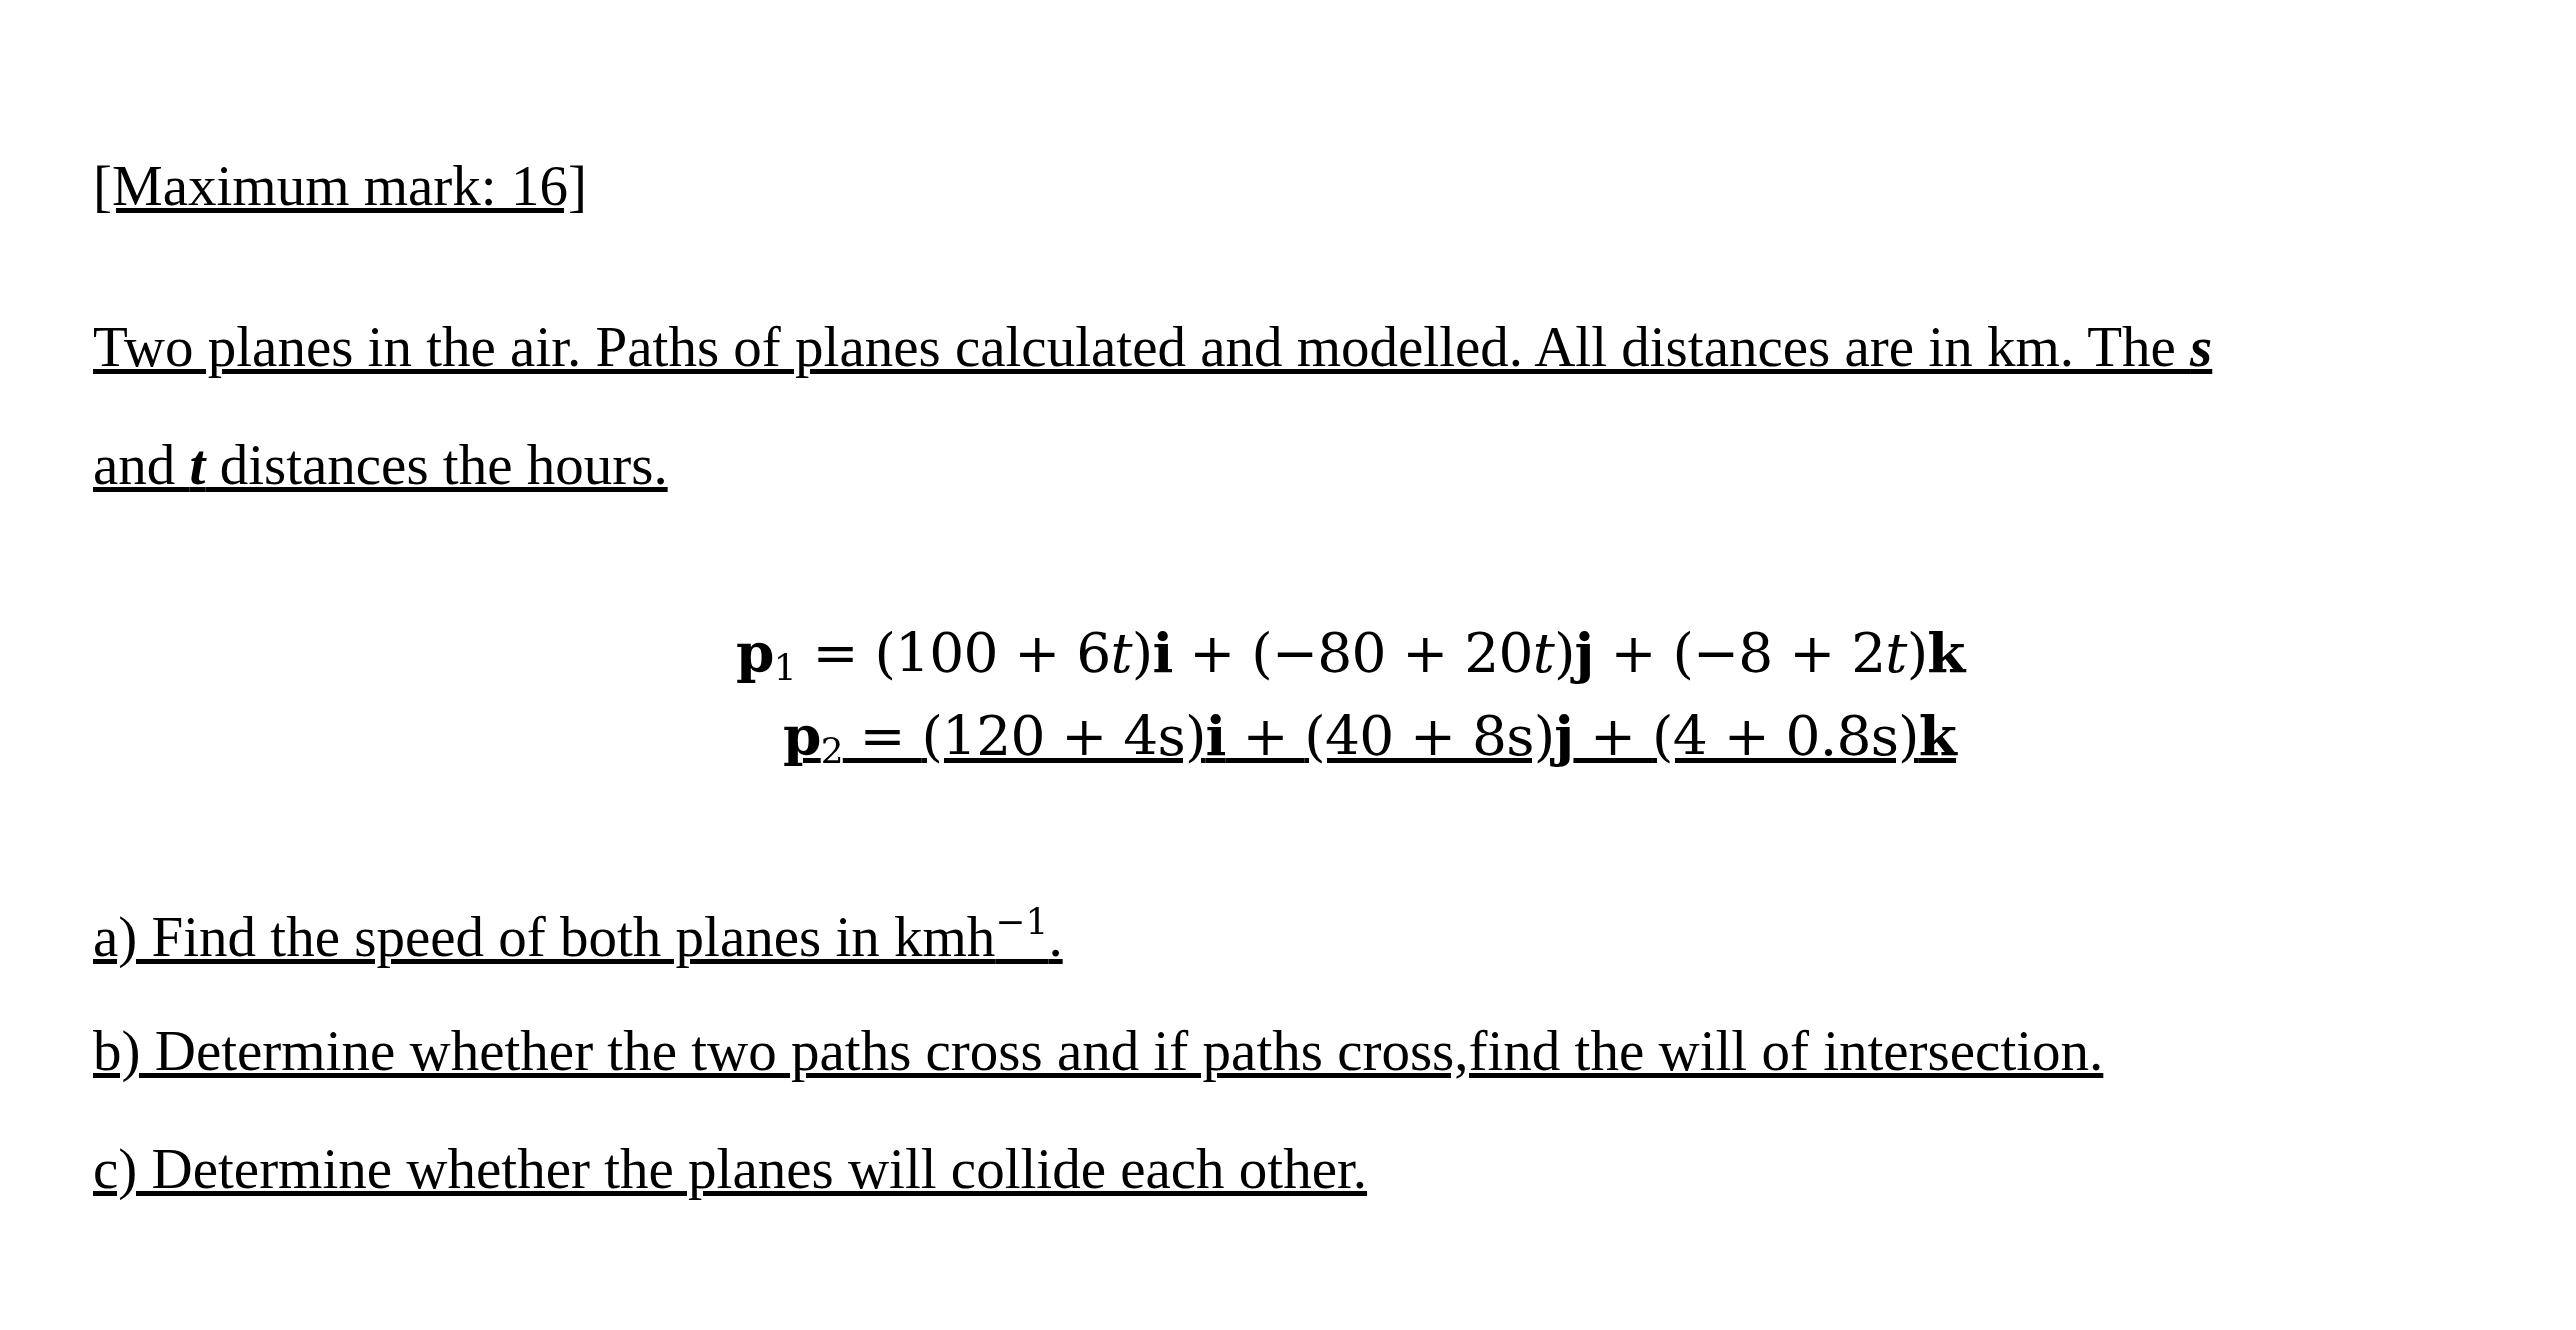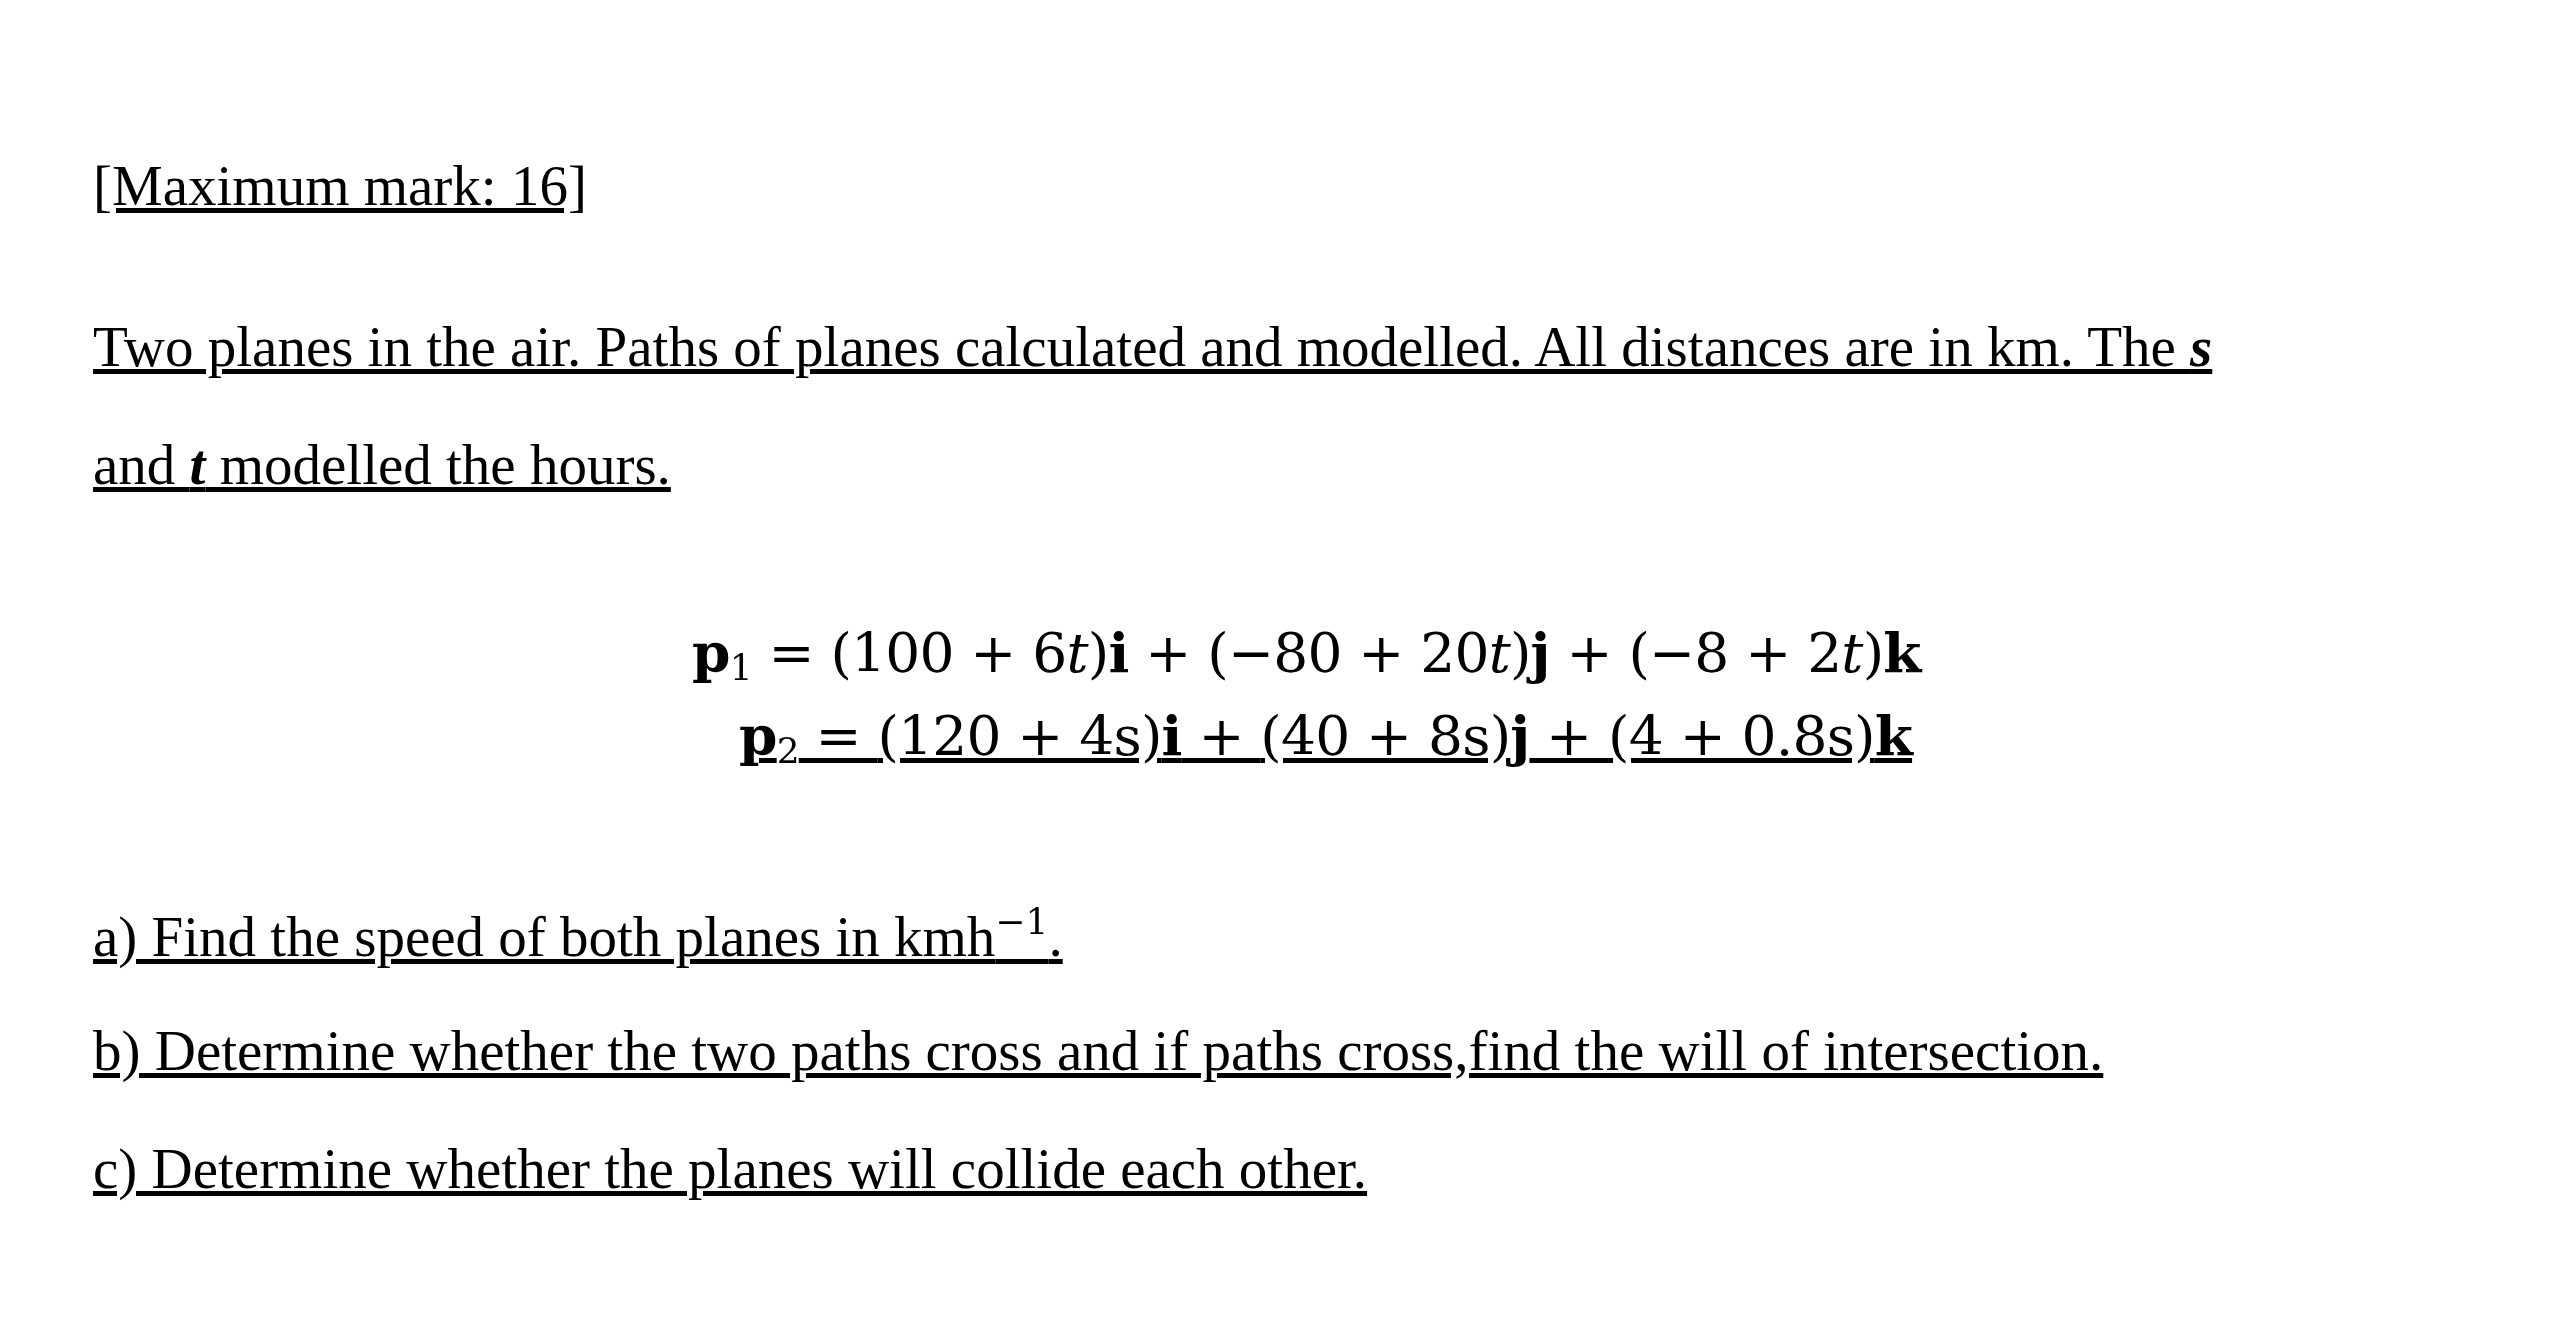--- a/index.html
+++ b/index.html
@@ -35,20 +35,21 @@
     font-style: italic;
   }
 
   .eq {
     position: absolute;
     white-space: nowrap;
     font-family: "DejaVu Serif", "Liberation Serif", serif;
     font-size: 55px;
     line-height: 1;
     letter-spacing: -0.8px;
+    margin-left: 44px;
   }
   .eq1 { top: 625px; left: 692px; }
   .eq2 { top: 708px; left: 739px; text-decoration: underline; }
   .eq .vec { font-weight: bold; }
   .eq .it { font-style: italic; }
   .eq sub {
     font-size: 36px;
     font-weight: normal;
     vertical-align: -7.9px;
     line-height: 0;
@@ -60,21 +61,21 @@
     line-height: 0;
   }
 </style>
 </head>
 <body>
 
 <div class="line max-mark">[Maximum mark: 16]</div>
 
 <div class="line para1"><span>Two planes in the air. Paths of planes calculated and modelled. All distances are in km. The </span><span class="bi">s</span></div>
 
-<div class="line para2"><span>and </span><span class="bi">t</span><span> modelled the hours.</span></div>
+<div class="line para2"><span>and </span><span class="bi">t</span><span> distances the hours.</span></div>
 
 <div class="eq eq1"><span class="vec"><span>p</span><sub>1</sub></span><span> = </span><span>(100 + 6</span><span class="it">t</span><span>)</span><span class="vec">i</span><span> + </span><span>(−80 + 20</span><span class="it">t</span><span>)</span><span class="vec">j</span><span> + </span><span>(−8 + 2</span><span class="it">t</span><span>)</span><span class="vec">k</span></div>
 
 <div class="eq eq2"><span class="vec"><span>p</span><sub>2</sub></span><span> = </span><span>(120 + 4s)</span><span class="vec">i</span><span> + </span><span>(40 + 8s)</span><span class="vec">j</span><span> + </span><span>(4 + 0.8s)</span><span class="vec">k</span></div>
 
 <div class="line qa"><span>a) Find the speed of both planes in kmh</span><span class="sup">−1</span><span>.</span></div>
 
 <div class="line qb">b) Determine whether the two paths cross and if paths cross,find the will of intersection.</div>
 
 <div class="line qc">c) Determine whether the planes will collide each other.</div>

